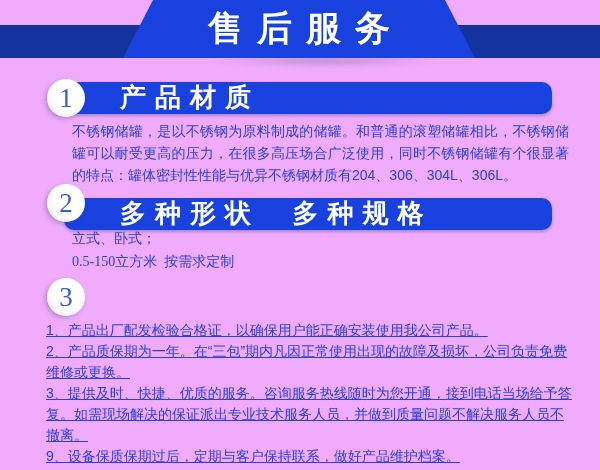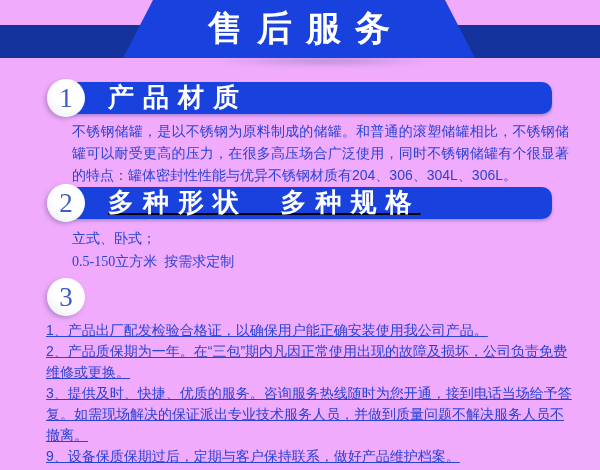--- a/index.html
+++ b/index.html
@@ -33,33 +33,33 @@
   }
 
   
   .sec-bar {
     position: absolute; left: 64px; width: 488px; height: 32px;
     background: #1941DE; border-radius: 10px;
     box-shadow: 0 2px 3px rgba(25, 45, 130, 0.30);
     display: flex; align-items: center;
   }
   .sec-title {
-    margin-left: 44px; color: #ffffff; font-size: 26px; font-weight: bold;
+    margin-left: 56px; color: #ffffff; font-size: 26px; font-weight: bold;
     letter-spacing: 9px; line-height: 1; padding-bottom: 3px; white-space: pre;
   }
   .sec-num {
     position: absolute; left: 47px; width: 38px; height: 38px;
     border-radius: 50%; z-index: 2;
     background: radial-gradient(circle at 62% 32%, #ffffff 48%, #e7e9f1 100%);
     box-shadow: -2px 2px 4px rgba(70, 80, 120, 0.35);
     display: flex; align-items: center; justify-content: center;
     font-family: "Liberation Serif", serif; font-size: 27px; color: #3F5DC2;
   }
   .num-1 { top: 79px; }  .bar-1 { top: 82px; }
-  .num-2 { top: 184px; } .bar-2 { top: 187px; text-decoration: underline; }
+  .num-2 { top: 184px; } .bar-2 { top: 198px; }
   .num-3 { top: 278px; } .bar-3 { top: 281px; }
 
   
   .para {
     position: absolute; top: 120px; left: 72px; width: 497px;
     color: #2B43D4; font-size: 14px; line-height: 22px;
     text-align: justify;
   }
   .specs {
     position: absolute; top: 227px; left: 72px;

